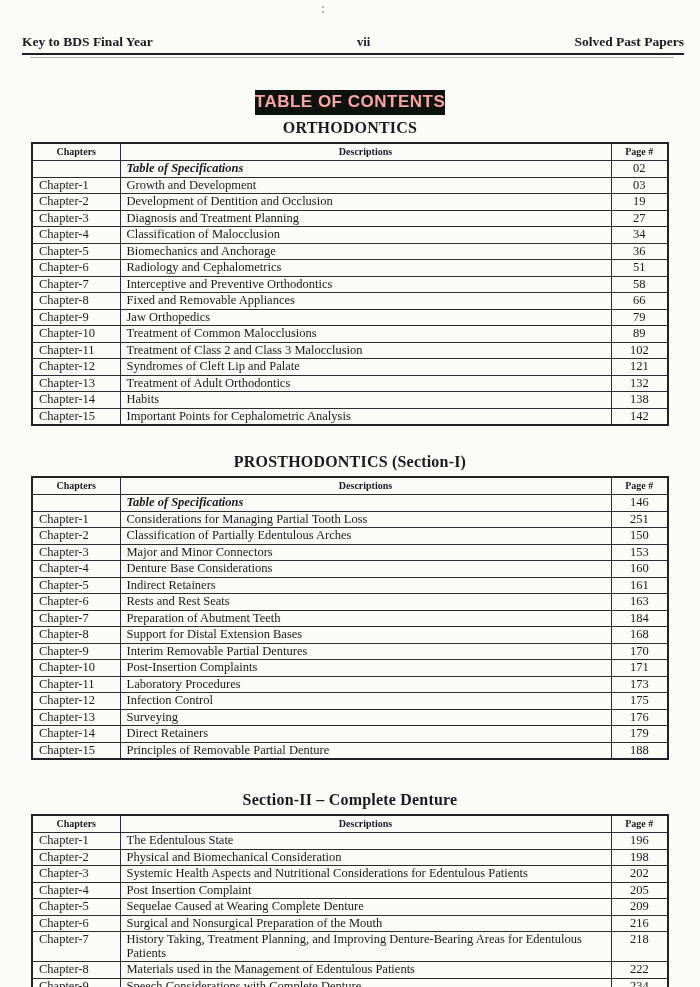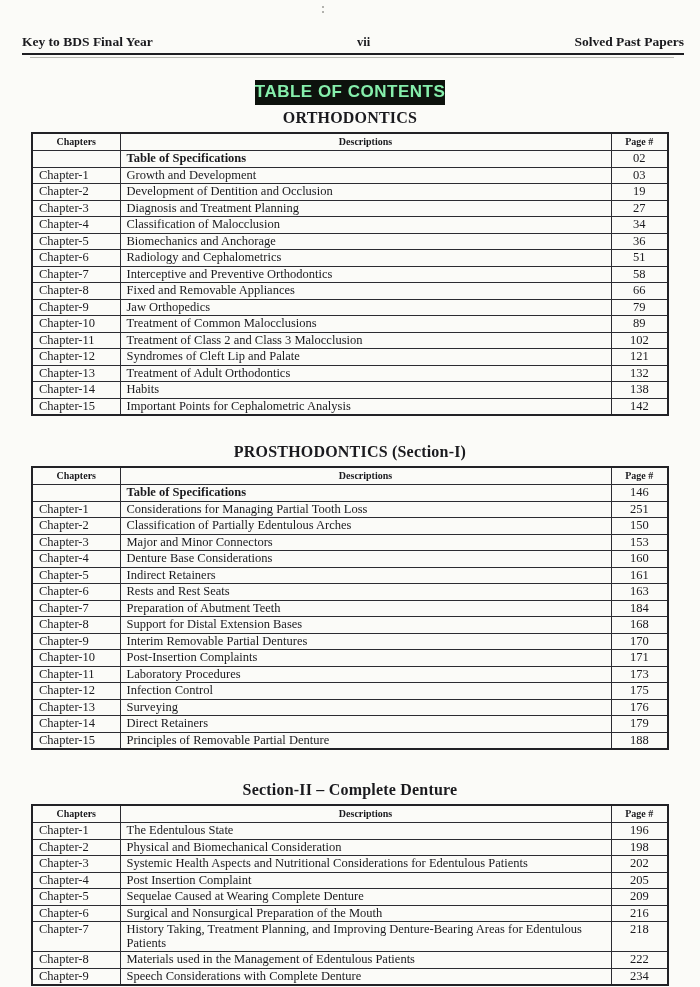--- a/index.html
+++ b/index.html
@@ -23,22 +23,22 @@
     margin:34px 16px 0 22px;
     padding-bottom:3px;
     border-bottom:2px solid #1e1e22;
     font-weight:bold;font-size:13.5px;
   }
   .running-header .center{font-size:12.5px;}
   .header-subrule{margin:2px 26px 0 30px;height:1px;background:#b8b8b2;}
 
   
   .title-badge{
-    display:table;margin:22px auto 0;
-    background:#0d120d;color:#86efac;
+    display:table;margin:32px auto 0;
+    background:#0d120d;color:#fca5a5;
     font-family:"Liberation Sans", sans-serif;
     font-weight:bold;font-size:17px;letter-spacing:.5px;
     padding:2px 0 3px;
   }
 
   .section-heading{
     text-align:center;font-weight:bold;font-size:16px;
     letter-spacing:.2px;
   }
   .sh-1{margin-top:4px;}
@@ -61,21 +61,21 @@
   }
   table.toc td{
     border:1px solid #2c2c32;
     font-size:12.5px;line-height:13.5px;
     padding:1px 6px;
     vertical-align:top;
     white-space:normal;
   }
   td.col-ch{padding-left:8px;}
   td.col-page{text-align:center;padding:1px 2px;}
-  td.emph{font-weight:bold;}
+  td.emph{font-weight:bold;font-style:italic;}
 </style>
 </head>
 <body>
 
 <div class="page">
 
   <div class="speck"></div>
   <div class="speck s2"></div>
 
   <div class="running-header">

